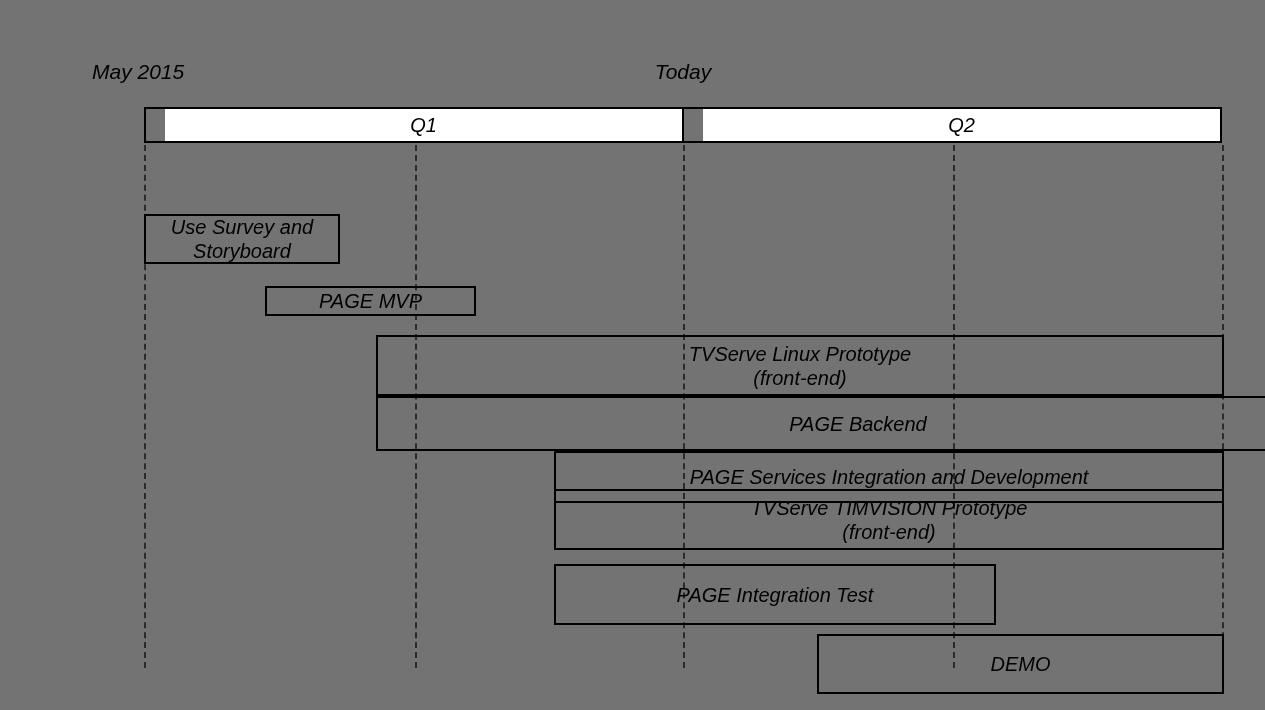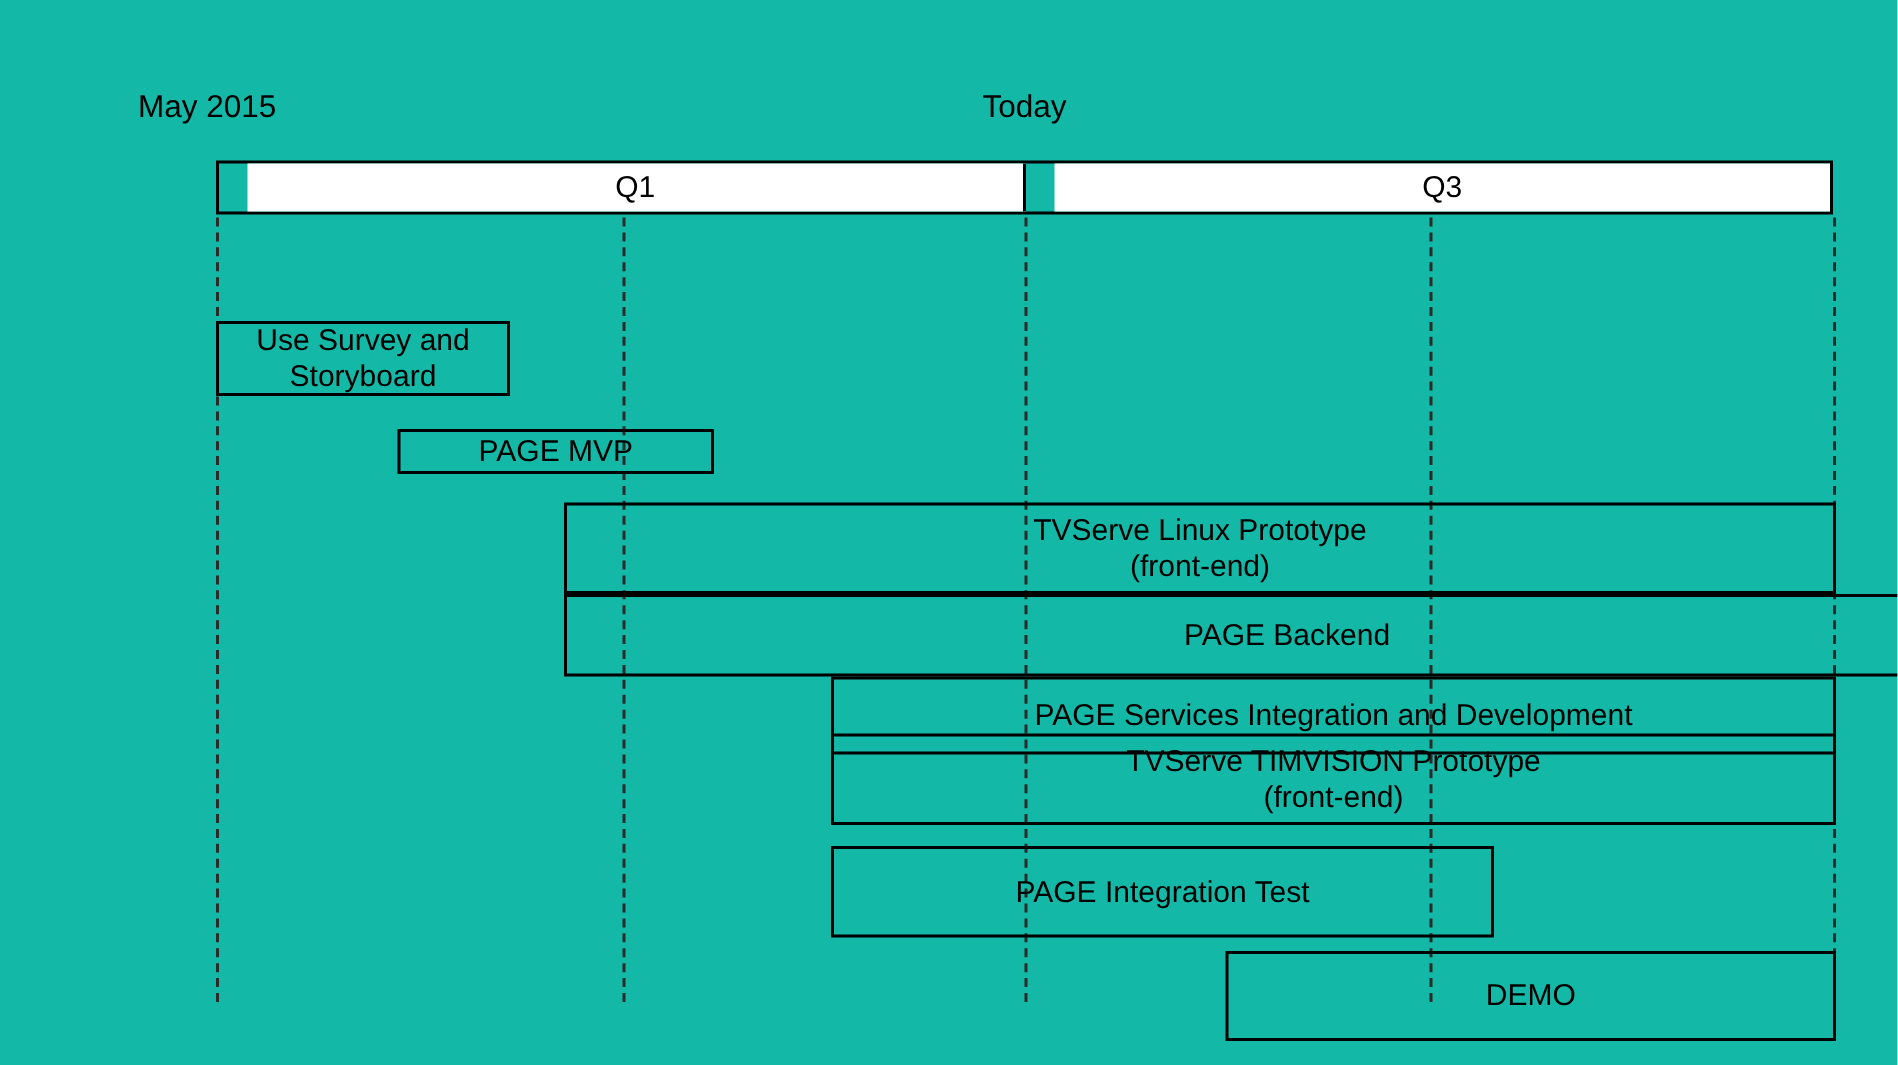--- a/index.html
+++ b/index.html
@@ -9,21 +9,22 @@
   }
   body {
     font-family: "Liberation Sans", sans-serif;
     color: #000000;
   }
   #gantt-root {
     position: relative;
     width: 1265px;
     height: 710px;
     overflow: hidden;
-    background: #14b8a6;
+    background: #737373;
+    font-style: italic;
   }
 
   
   .top-label {
     position: absolute;
     font-size: 21px;
     line-height: 21px;
     color: #000;
     white-space: nowrap;
   }
@@ -88,21 +89,21 @@
 
   <div class="top-label" id="start-date-label">May 2015</div>
 
   <div class="top-label" id="today-label">Today</div>
 
   <div id="quarter-header">
       <div class="quarter-cell">
         <span>Q1</span>
       </div>
       <div class="quarter-cell">
-        <span>Q3</span>
+        <span>Q2</span>
       </div>
     </div>
 
   <div id="gridlines">
       <div class="gridline" style="left: 144px;"></div>
       <div class="gridline" style="left: 415px;"></div>
       <div class="gridline" style="left: 683px;"></div>
       <div class="gridline" style="left: 953px;"></div>
       <div class="gridline" style="left: 1222px;"></div>
     </div>

